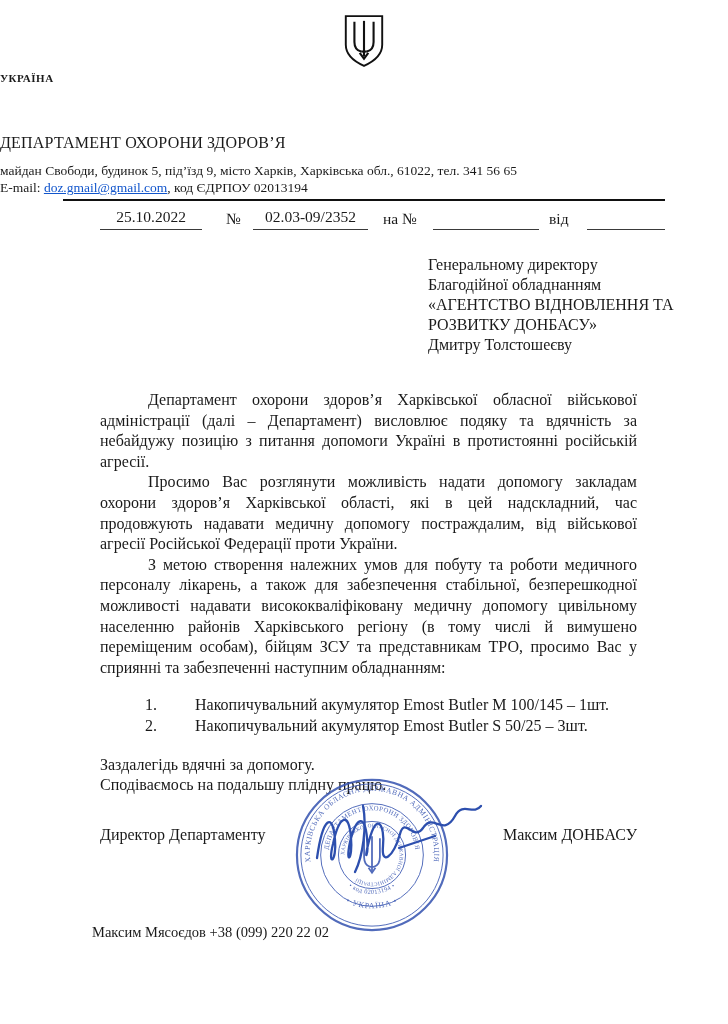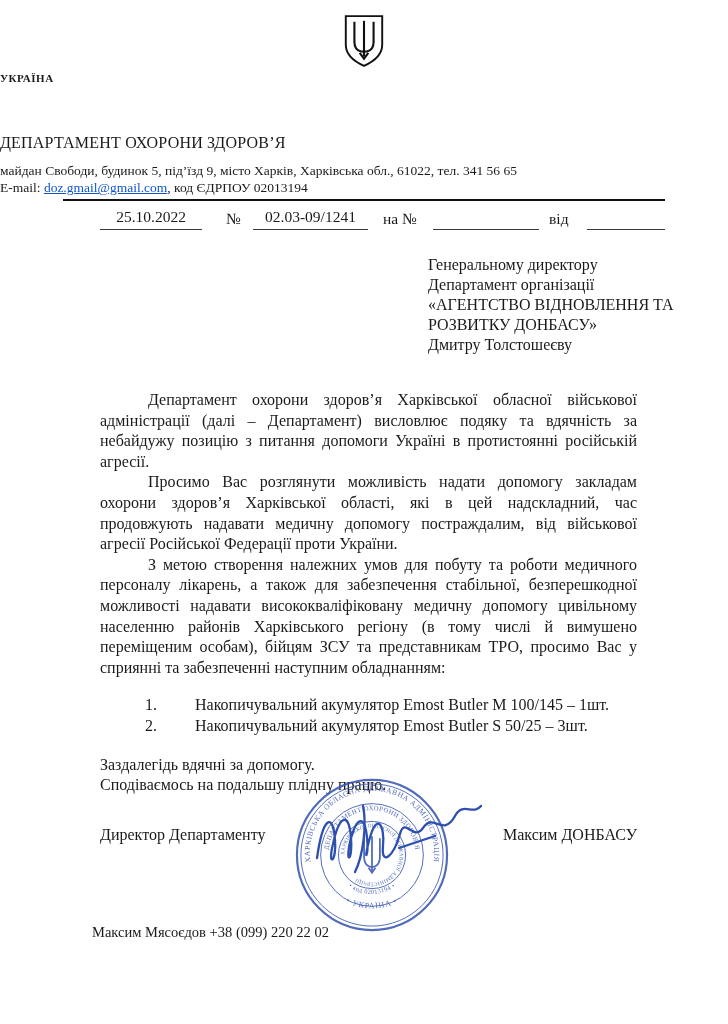--- a/index.html
+++ b/index.html
@@ -56,30 +56,30 @@
   <div class="addr">майдан Свободи, будинок 5, під’їзд 9, місто Харків, Харківська обл., 61022, тел. 341 56 65</div>
   <div class="mailrow">
     <span>E-mail: </span><a href="#">doz.gmail@gmail.com</a><span>, код ЄДРПОУ 02013194</span>
   </div>
 
   <div class="rule"></div>
 
   <div class="ref">
     <div class="cell" style="left:37px; width:102px;">25.10.2022</div>
     <div class="lbl" style="left:163px;">№</div>
-    <div class="cell" style="left:190px; width:115px;">02.03-09/1241</div>
+    <div class="cell" style="left:190px; width:115px;">02.03-09/2352</div>
     <div class="lbl" style="left:320px;">на №</div>
     <div class="cell" style="left:370px; width:106px;"></div>
     <div class="lbl" style="left:486px;">від</div>
     <div class="cell" style="left:524px; width:78px;"></div>
   </div>
 
   <div class="recipient">
     <div>Генеральному директору</div>
-    <div>Департамент організації</div>
+    <div>Благодійної обладнанням</div>
     <div>«АГЕНТСТВО ВІДНОВЛЕННЯ ТА</div>
     <div>РОЗВИТКУ ДОНБАСУ»</div>
     <div>Дмитру Толстошеєву</div>
   </div>
 
   <div class="bodytxt">
     <p>Департамент охорони здоров’я Харківської обласної військової адміністрації (далі – Департамент) висловлює подяку та вдячність за небайдужу позицію з питання допомоги Україні в протистоянні російській агресії.</p>
     <p>Просимо Вас розглянути можливість надати допомогу закладам охорони здоров’я Харківської області, які в цей надскладний, час продовжують надавати медичну допомогу постраждалим, від військової агресії Російської Федерації проти України.</p>
     <p>З метою створення належних умов для побуту та роботи медичного персоналу лікарень, а також для забезпечення стабільної, безперешкодної можливості надавати висококваліфіковану медичну допомогу цивільному населенню районів Харківського регіону (в тому числі й вимушено переміщеним особам), бійцям ЗСУ та представникам ТРО, просимо Вас у сприянні та забезпеченні наступним обладнанням:</p>
     <div class="list">

